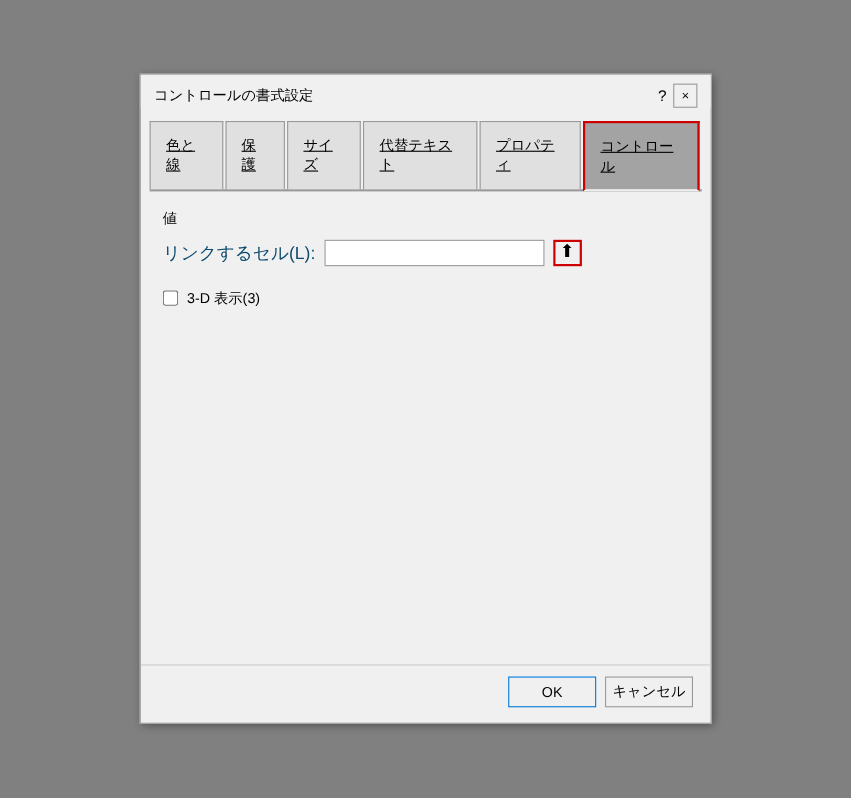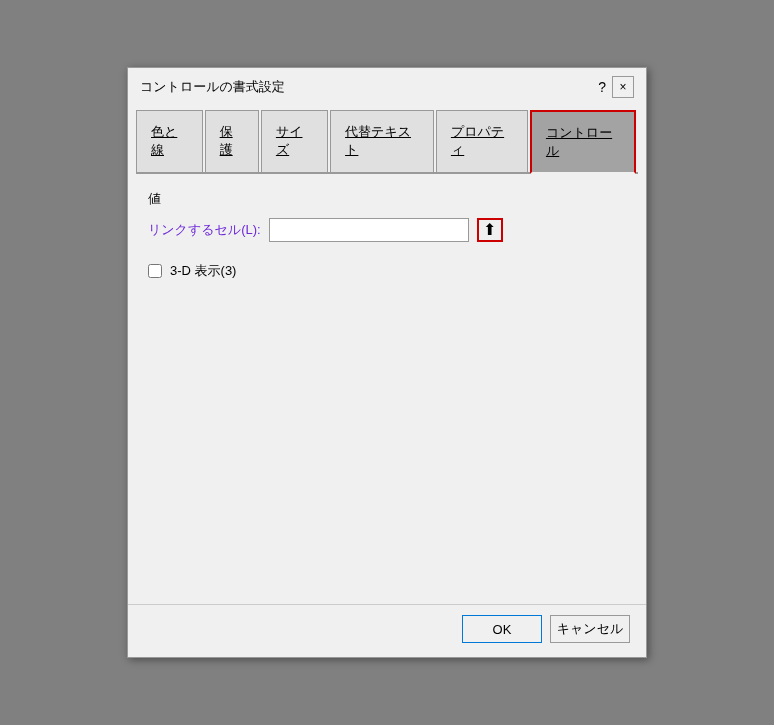--- a/index.html
+++ b/index.html
@@ -126,22 +126,22 @@
     }
 
     .link-cell-row {
       display: flex;
       align-items: center;
       gap: 8px;
       margin-bottom: 20px;
     }
 
     .link-cell-label {
-      font-size: 13px;
-      color: #6d28d9;
+      font-size: 16px;
+      color: #0c4a6e;
       white-space: nowrap;
     }
 
     .link-cell-input {
       width: 200px;
       height: 24px;
       border: 1px solid #999;
       background: #fff;
       padding: 0 4px;
       font-size: 13px;

